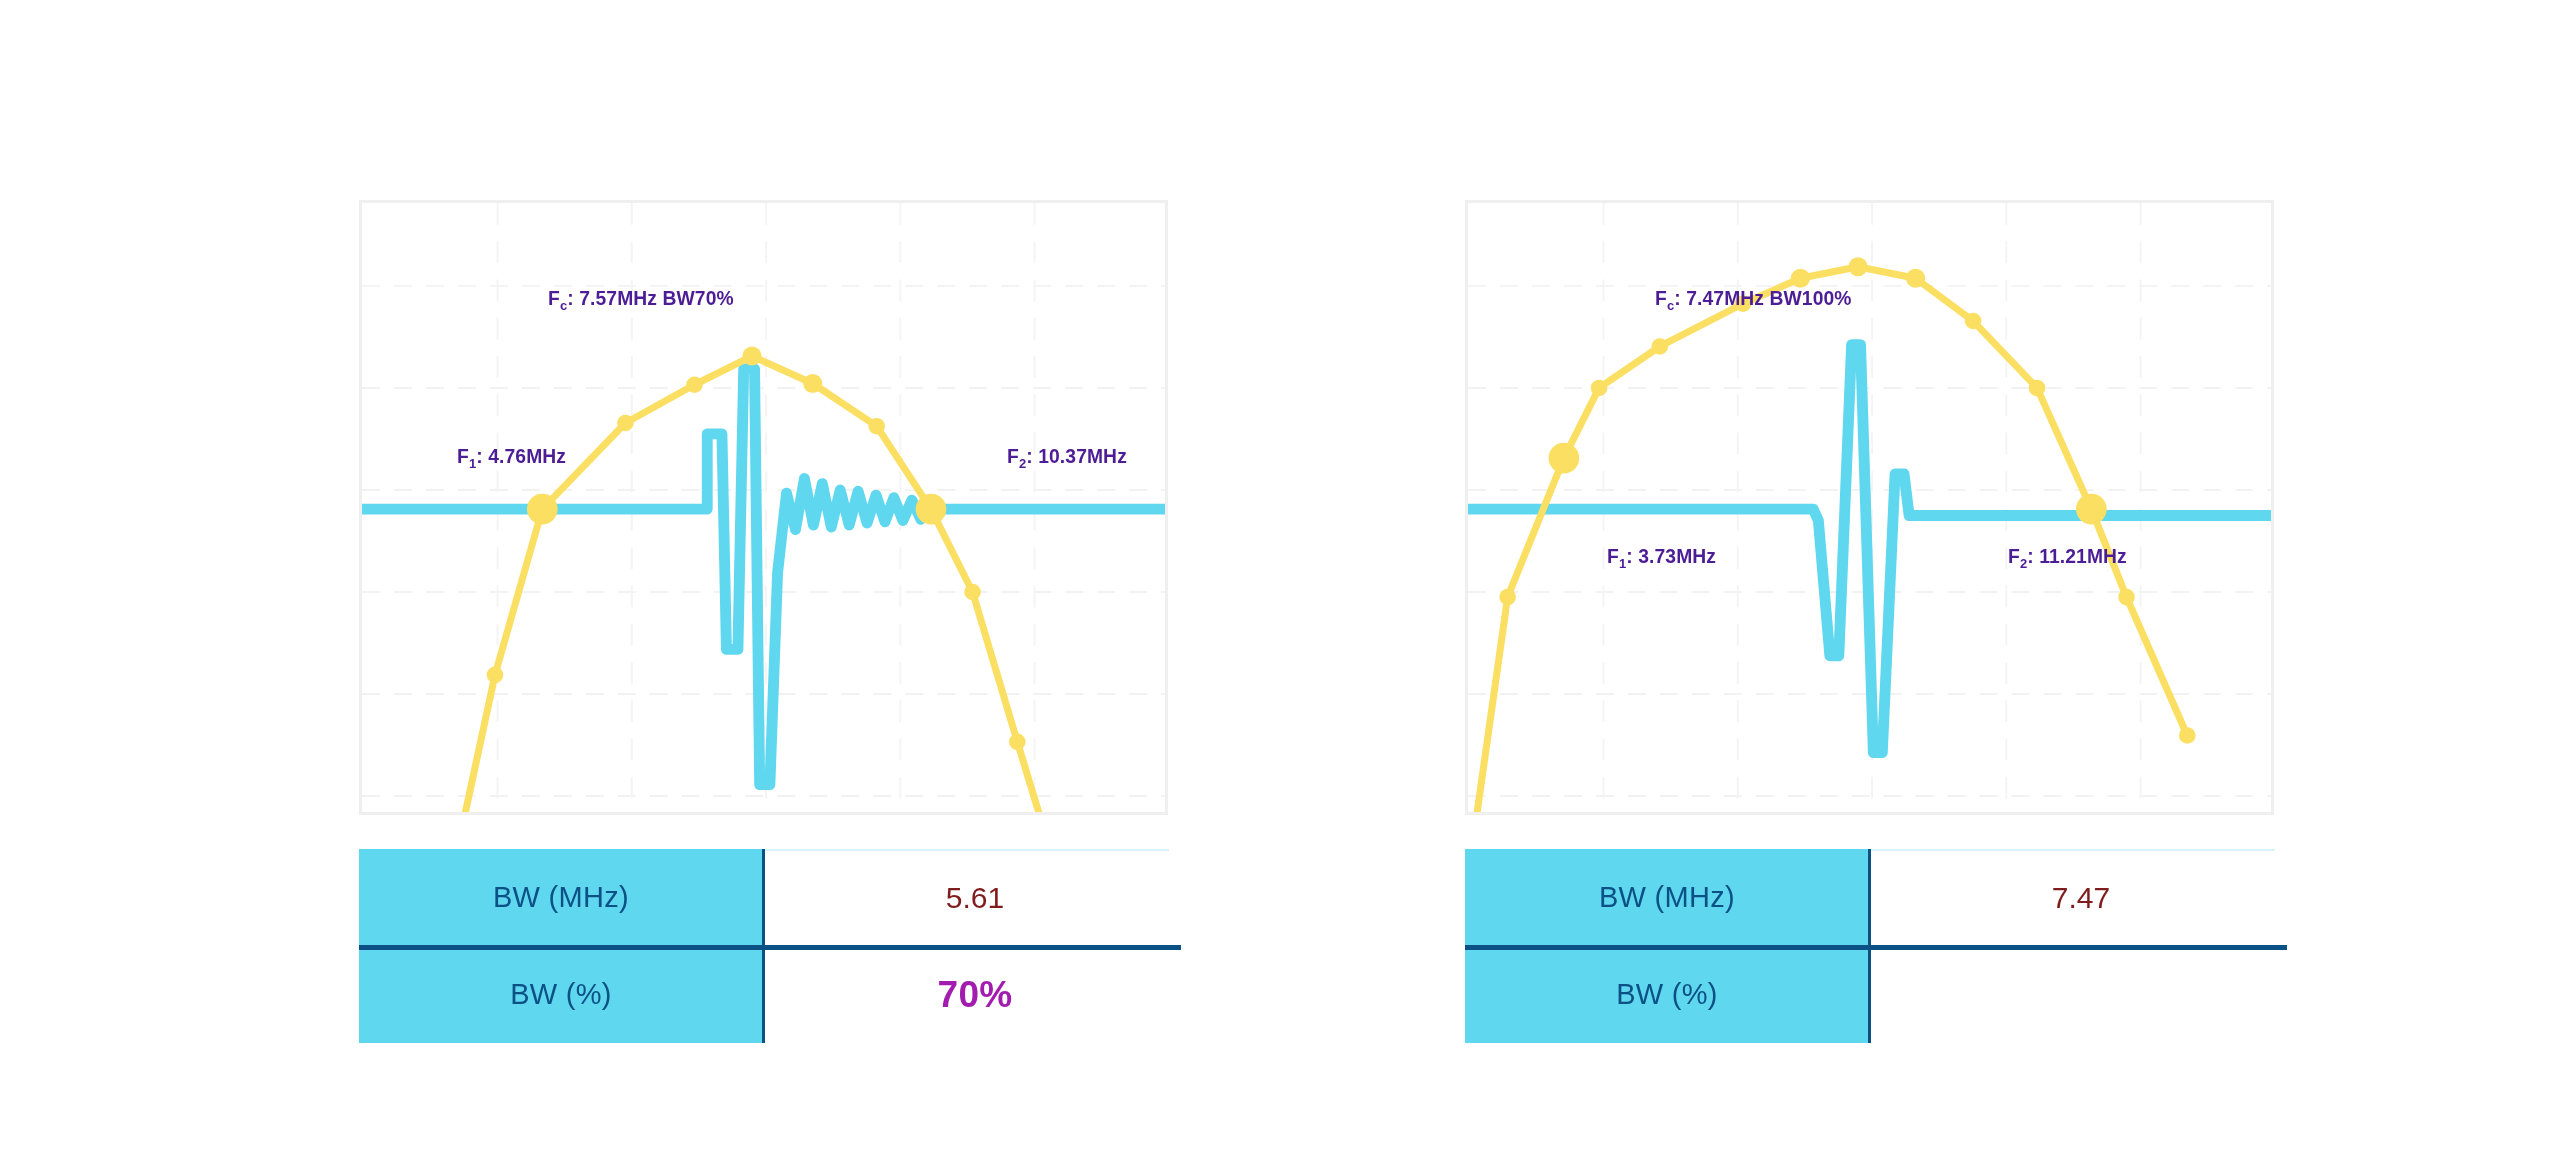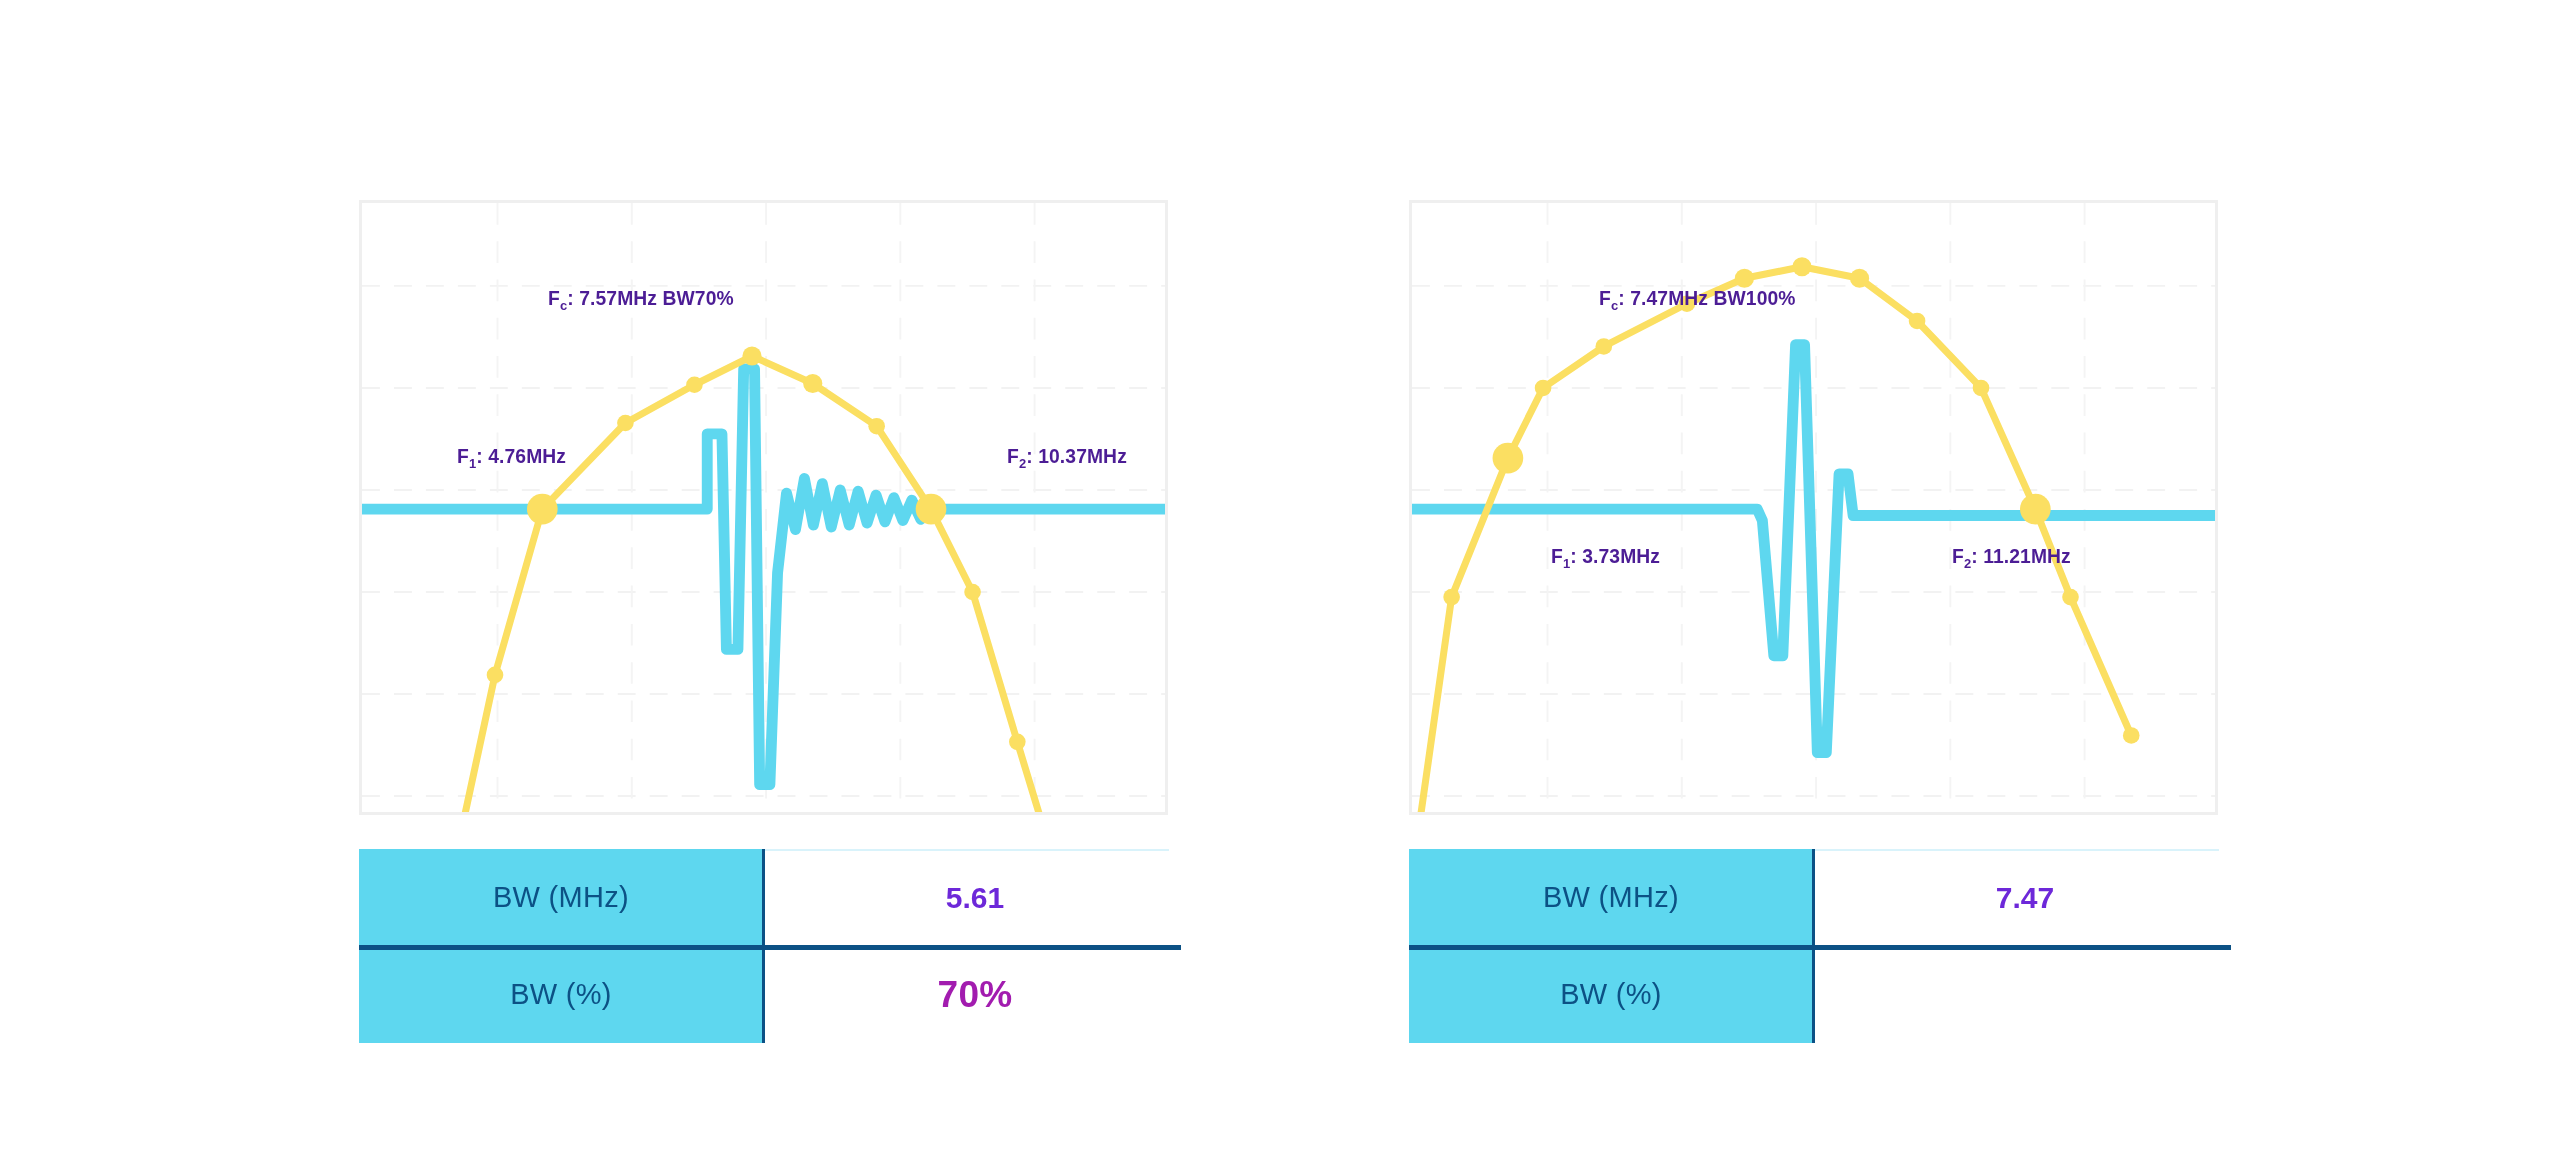--- a/index.html
+++ b/index.html
@@ -21,21 +21,21 @@
     width: 2576px;
     height: 1154px;
   }
   .panel {
     position: absolute;
     top: 0;
     width: 857px;
     height: 1154px;
   }
   .panel-left  { left: 335px; }
-  .panel-right { left: 1385px; }
+  .panel-right { left: 1441px; }
 
   
   .chart-box {
     position: absolute;
     left: 24px;
     top: 200px;
     width: 809px;
     height: 615px;
     background: #ffffff;
     border: 3.9px solid #efefef;
@@ -117,24 +117,23 @@
     left: 404px;
     top: 0;
     width: 424px;
     height: 97px;
     display: flex;
     align-items: center;
     justify-content: center;
     box-sizing: border-box;
   }
   .bw-value-cell .val-mhz {
-    color: #6d28d9;
+    color: #7f1d1d;
     font-size: 30px;
     font-family: "Liberation Sans", sans-serif;
-    font-weight: bold;
   }
   .bw-value-cell .val-pct {
     color: #a21caf;
     font-size: 37px;
     font-weight: bold;
     font-family: "Liberation Sans", sans-serif;
     letter-spacing: 0.3px;
   }
 
   

